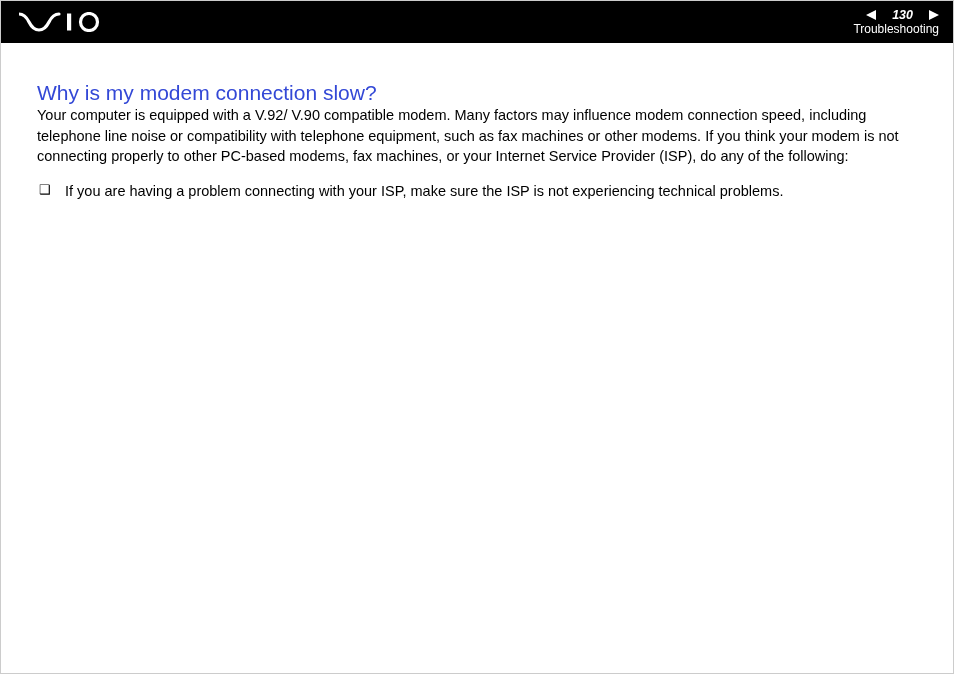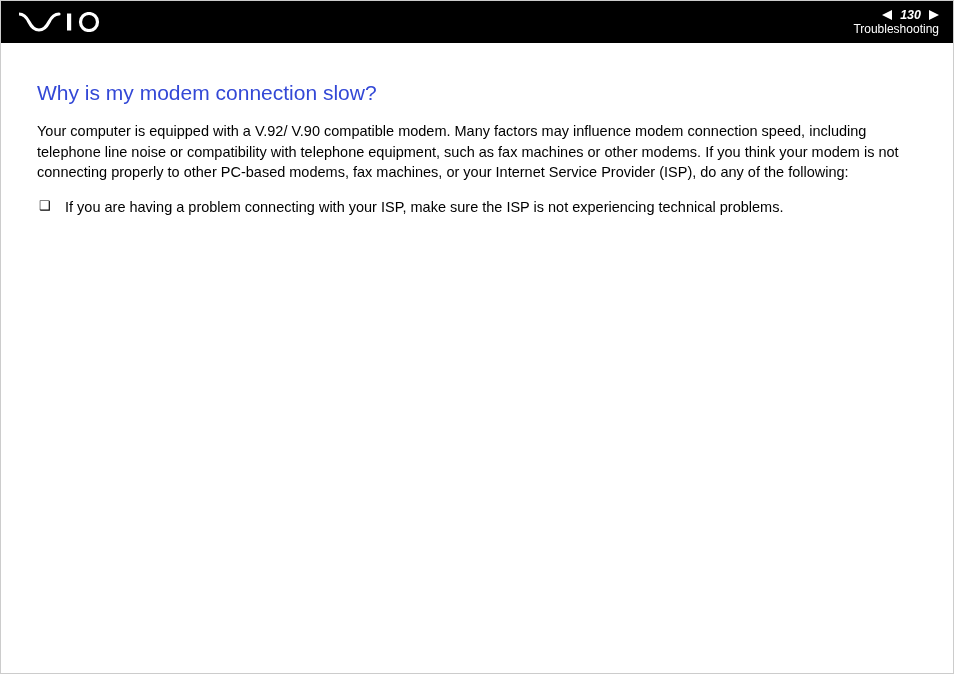--- a/index.html
+++ b/index.html
@@ -22,21 +22,21 @@
     }
     .logo { display: flex; align-items: center; }
     .logo svg { display: block; }
     .header-right {
       display: flex;
       flex-direction: column;
       align-items: flex-end;
       color: #fff;
       line-height: 1.05;
     }
-    .page-nav { display: flex; align-items: center; gap: 8px; }
+    .page-nav { display: flex; align-items: center; gap: 16px; }
     .nav-arrow { width: 0; height: 0; display: block; }
     .nav-arrow.left {
       border-top: 5px solid transparent;
       border-bottom: 5px solid transparent;
       border-right: 10px solid #fff;
     }
     .nav-arrow.right {
       border-top: 5px solid transparent;
       border-bottom: 5px solid transparent;
       border-left: 10px solid #fff;
@@ -53,21 +53,21 @@
       color: #fff;
       margin-top: 1px;
     }
     .content {
       padding: 38px 36px 20px 36px;
     }
     .heading {
       color: #3348d6;
       font-size: 21px;
       font-weight: 400;
-      margin-bottom: 16px;
+      margin-bottom: 0;
     }
     .body-text {
       font-size: 14.5px;
       line-height: 1.42;
       color: #000;
       margin-bottom: 14px;
     }
     ul.bullets {
       list-style: none;
       padding: 0;

